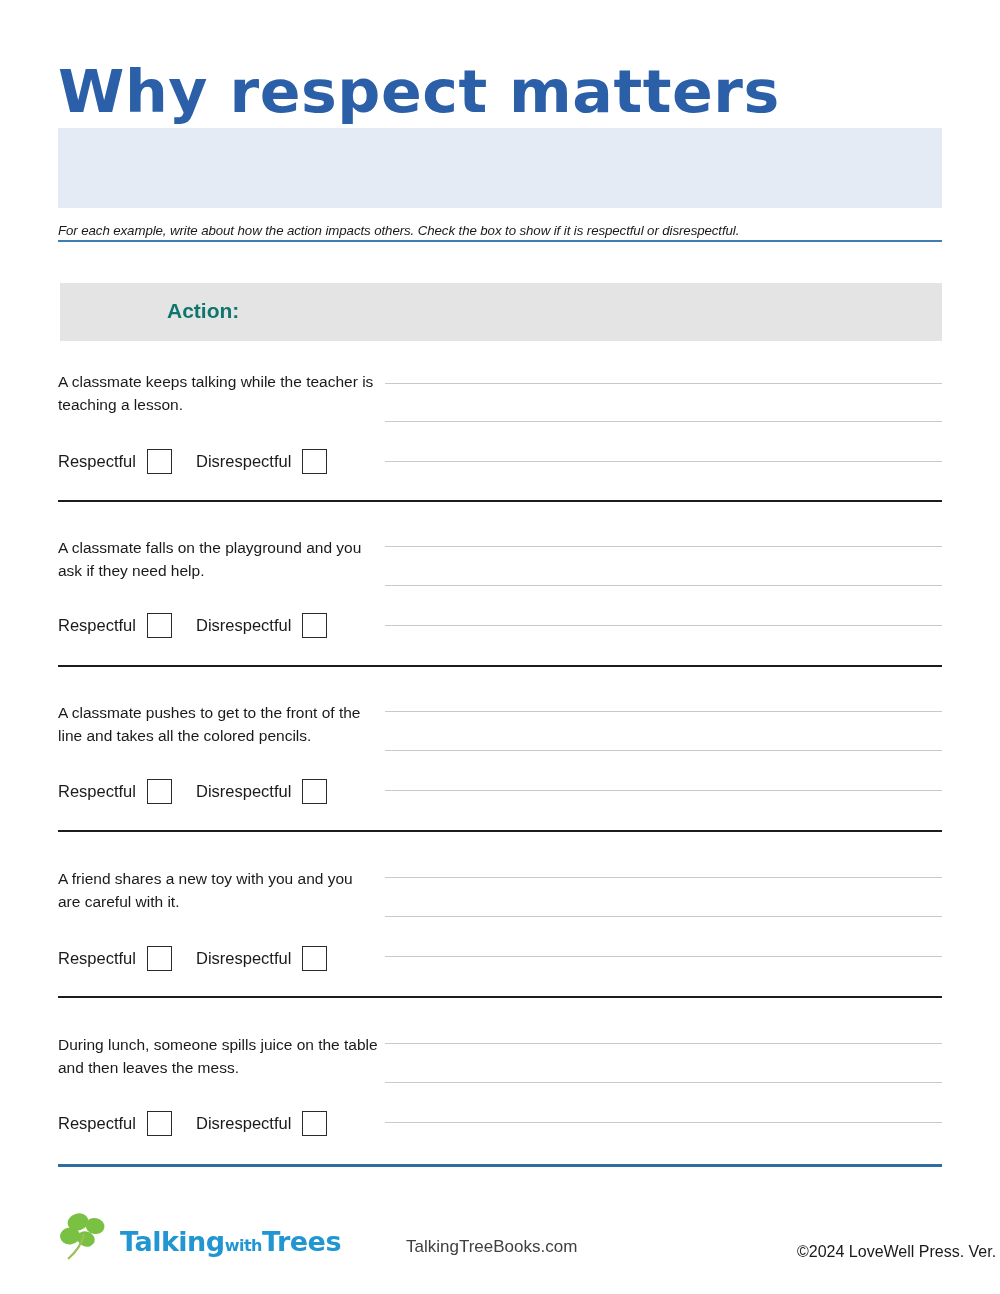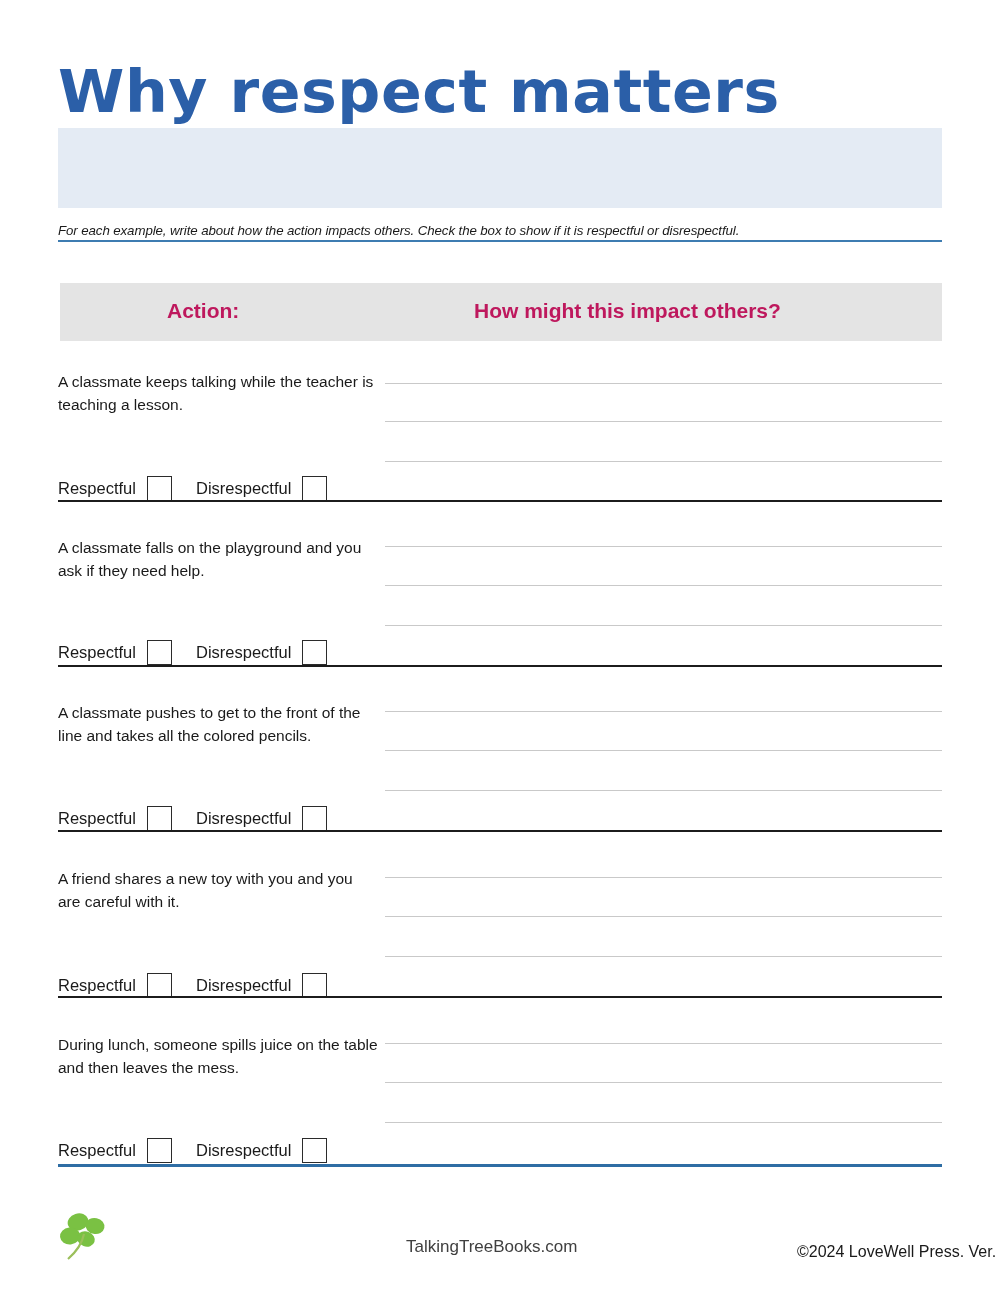--- a/index.html
+++ b/index.html
@@ -82,21 +82,21 @@
     top: 283px;
     width: 882px;
     height: 58px;
     background: #E4E4E4;
   }
   .th {
     position: absolute;
     top: 299px;
     font-size: 21px;
     font-weight: 700;
-    color: #be185d;
+    color: #0f766e;
   }
   .th-action { left: 167px; }
   .th-impact { left: 474px; }
   .row-sep {
     position: absolute;
     left: 58px;
     width: 884px;
     height: 2px;
     background: #1c1c1c;
   }
@@ -113,21 +113,20 @@
     line-height: 22.5px;
     color: #1a1a1a;
   }
 
   .check-group {
     position: absolute;
     left: 0px;
     display: flex;
     align-items: center;
     white-space: nowrap;
-    margin-top: 27px;
   }
   .check-label {
     font-size: 16.5px;
     color: #1a1a1a;
   }
   .checkbox {
     display: inline-block;
     width: 25px;
     height: 25px;
     border: 1.6px solid #2b2b2b;
@@ -192,21 +191,20 @@
 
   <div class="title">Why respect matters</div>
 
   <div class="intro-box"></div>
 
   <div class="instruction">For each example, write about how the action impacts others. Check the box to show if it is respectful or disrespectful.</div>
   <div class="instruction-rule"></div>
 
   <div class="table-header"></div>
   <div class="th th-action">Action:</div>
-  <div class="th th-impact">How might this impact others?</div>
 
   <div id="rows-host">
       <div class="action-text" style="top: 371px; left: 58px; position: absolute;">A classmate keeps talking while the teacher is teaching a lesson.</div>
       <div class="check-group" style="top: 449px; left: 58px;">
         <span class="check-label">Respectful</span>
         <span class="checkbox"></span>
         <span class="check-label">Disrespectful</span>
         <span class="checkbox"></span>
       </div>
       <div class="answer-line" style="position: absolute; top: 383px; left: 385px;"></div>
@@ -260,18 +258,21 @@
     </div>
 
   <div class="footer-logo">
     <svg width="60" height="56" viewBox="0 0 60 56">
       <ellipse cx="20" cy="10" rx="10.5" ry="8.5" fill="#7AC143" transform="rotate(-18 20 10)"></ellipse>
       <ellipse cx="37" cy="14" rx="9.5" ry="8" fill="#7AC143" transform="rotate(12 37 14)"></ellipse>
       <ellipse cx="12" cy="24" rx="10" ry="8.5" fill="#7AC143" transform="rotate(-6 12 24)"></ellipse>
       <ellipse cx="28" cy="27" rx="9" ry="7.5" fill="#7AC143" transform="rotate(20 28 27)"></ellipse>
       <path d="M26 22 C24 32, 18 40, 10 47" stroke="#9BBF5A" stroke-width="2.2" fill="none"></path>
     </svg>
+    <div class="logo-text">
+      <span>Talking</span><span class="small">with</span><span>Trees</span>
+    </div>
   </div>
 
   <a class="footer-url" href="#" style="text-decoration:none;">TalkingTreeBooks.com</a>
   <div class="footer-copy">©2024 LoveWell Press.  Ver. 1</div>
 
 </div>
 
 </body></html>

